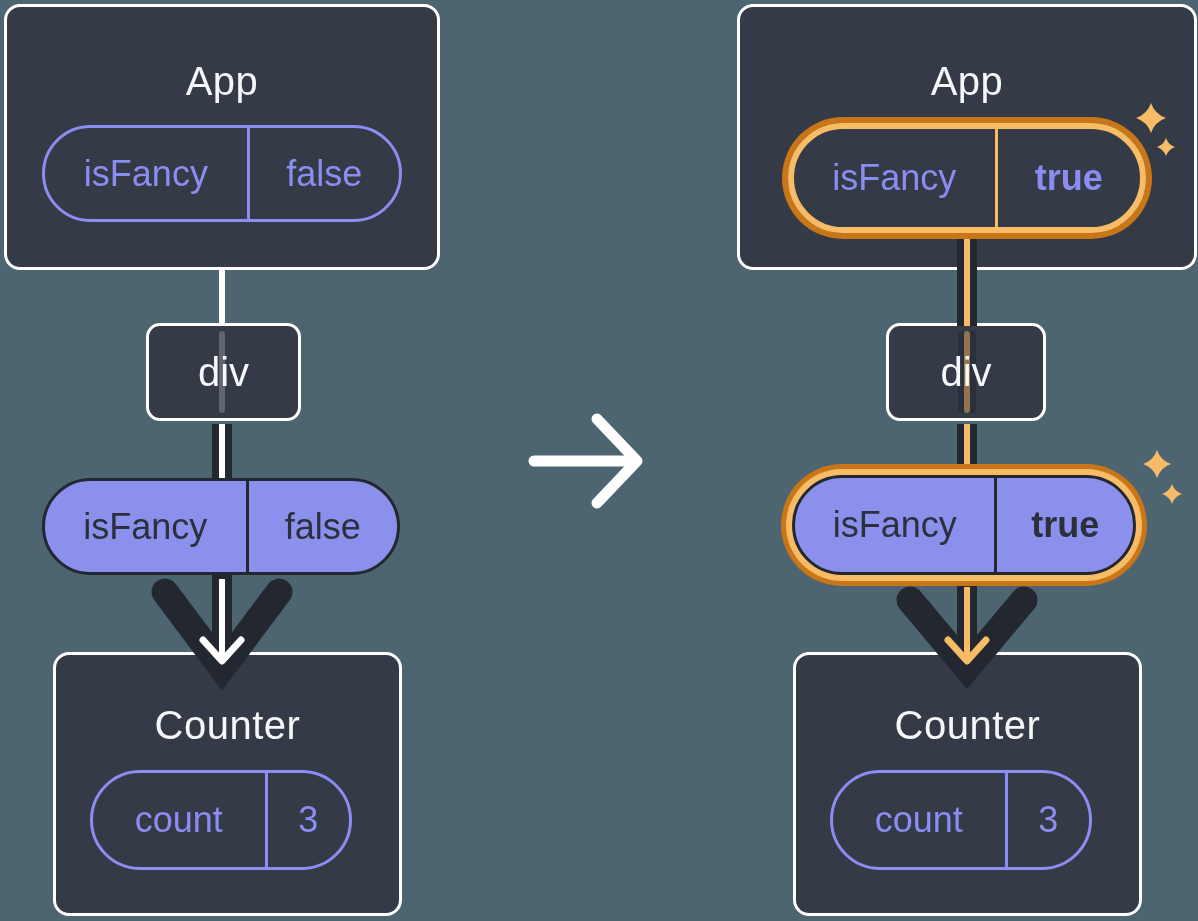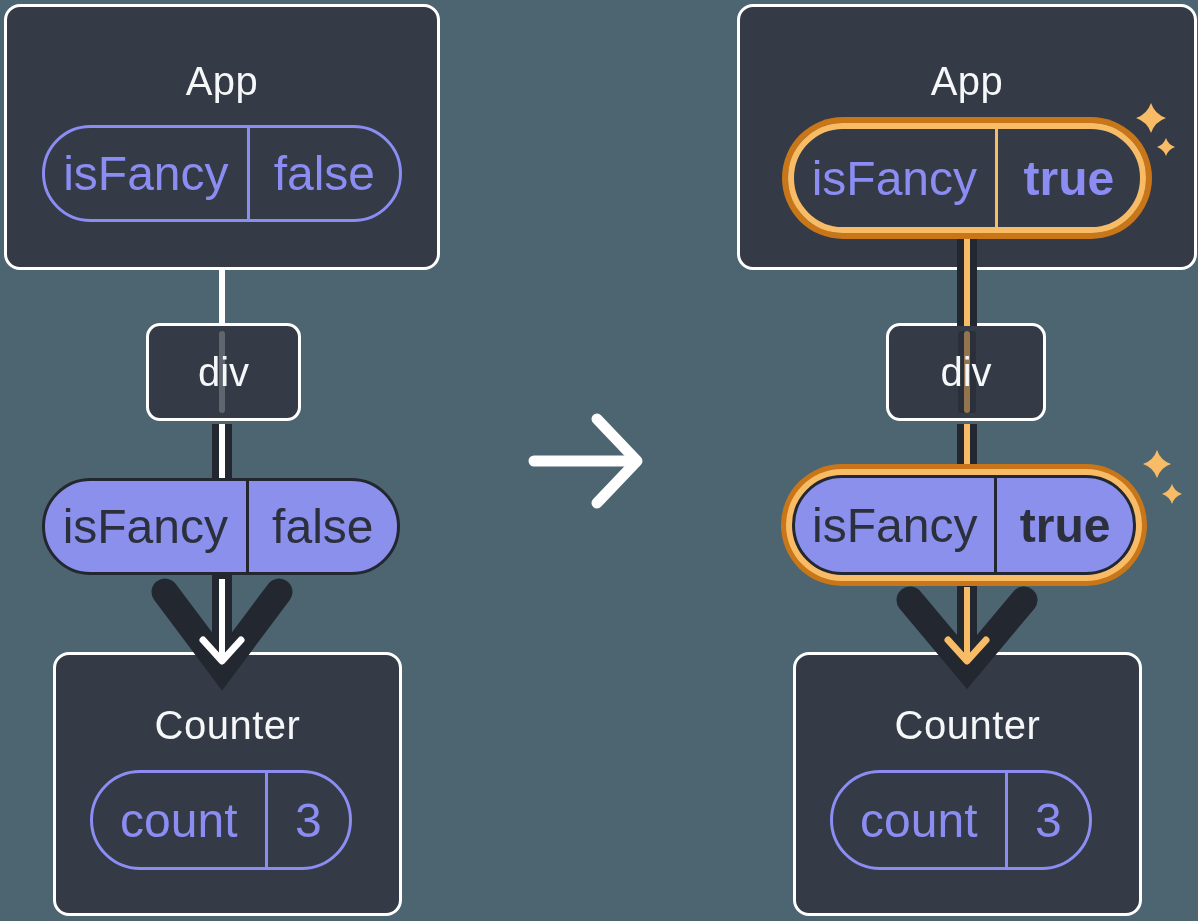--- a/index.html
+++ b/index.html
@@ -19,21 +19,21 @@
     position:absolute;left:0;right:0;text-align:center;
     color:#f6f7f9;font-size:40px;font-weight:400;letter-spacing:.5px;
   }
   
   .pill{
     position:absolute;border-radius:999px;box-sizing:border-box;
     display:grid;align-items:stretch;
   }
   .pill-seg{
     display:flex;align-items:center;justify-content:center;
-    font-size:48px;overflow:hidden;
+    font-size:36px;overflow:hidden;
   }
   .pill-outline{border:3px solid #8b8df2;background:transparent;}
   .pill-outline .pill-seg{color:#8b8df2;}
   .pill-outline .pill-seg.second{border-left:3px solid #8b8df2;}
   .pill-solid{background:#8a90ec;border:3px solid #23272f;}
   .pill-solid .pill-seg{color:#2b303c;}
   .pill-solid .pill-seg.second{border-left:3px solid #23272f;}
   .ring-orange{
     border:6px solid #f9bc66 !important;
     box-shadow:0 0 0 6px #c97619;

